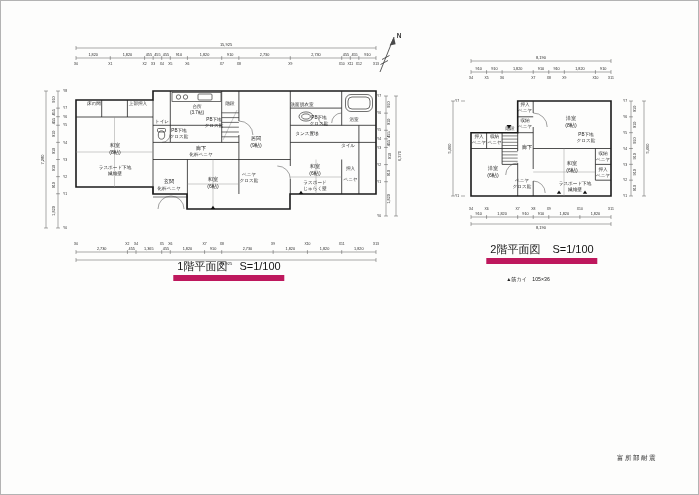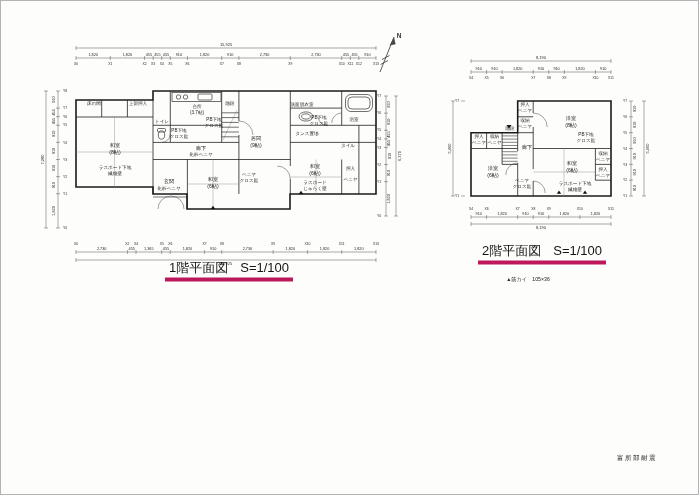--- a/index.html
+++ b/index.html
@@ -2,22 +2,22 @@
 <html><head>
 <meta charset="utf-8">
 <style>
   html,body{margin:0;padding:0;background:#ddd;}
   .sheet{position:relative;width:699px;height:495px;background:#fdfdfc;border:1px solid #b3b3b3;
          box-sizing:border-box;overflow:hidden;font-family:"Liberation Sans","DejaVu Sans",sans-serif;}
   svg.plan{position:absolute;left:0;top:0;}
   .lbl{position:absolute;transform:translate(-50%,-50%);font-size:4.6px;line-height:1.25;color:#1d1d1d;
        text-align:center;white-space:pre-line;}
   .lbl.big{font-size:5.2px;}
-  .caption{position:absolute;transform:translate(-50%,-50%);font-size:13px;color:#151515;
-           border-bottom:4px solid #be185d;padding:0 4px 1px;white-space:nowrap;}
+  .caption{position:absolute;transform:translate(-50%,-50%);font-size:11px;color:#151515;
+           border-bottom:6px solid #be185d;padding:0 4px 1px;white-space:nowrap;}
   .caption .sc{margin-left:12px;}
   .note{position:absolute;transform:translate(-50%,-50%);font-size:5.2px;color:#222;white-space:nowrap;}
   .stamp{position:absolute;transform:translate(-50%,-50%);font-size:6.5px;color:#161616;
          letter-spacing:1.5px;white-space:nowrap;}
   .north-n{position:absolute;transform:translate(-50%,-50%);font-size:6.5px;color:#333;font-weight:bold;}
 </style>
 </head>
 <body>
 
 <div class="sheet">

